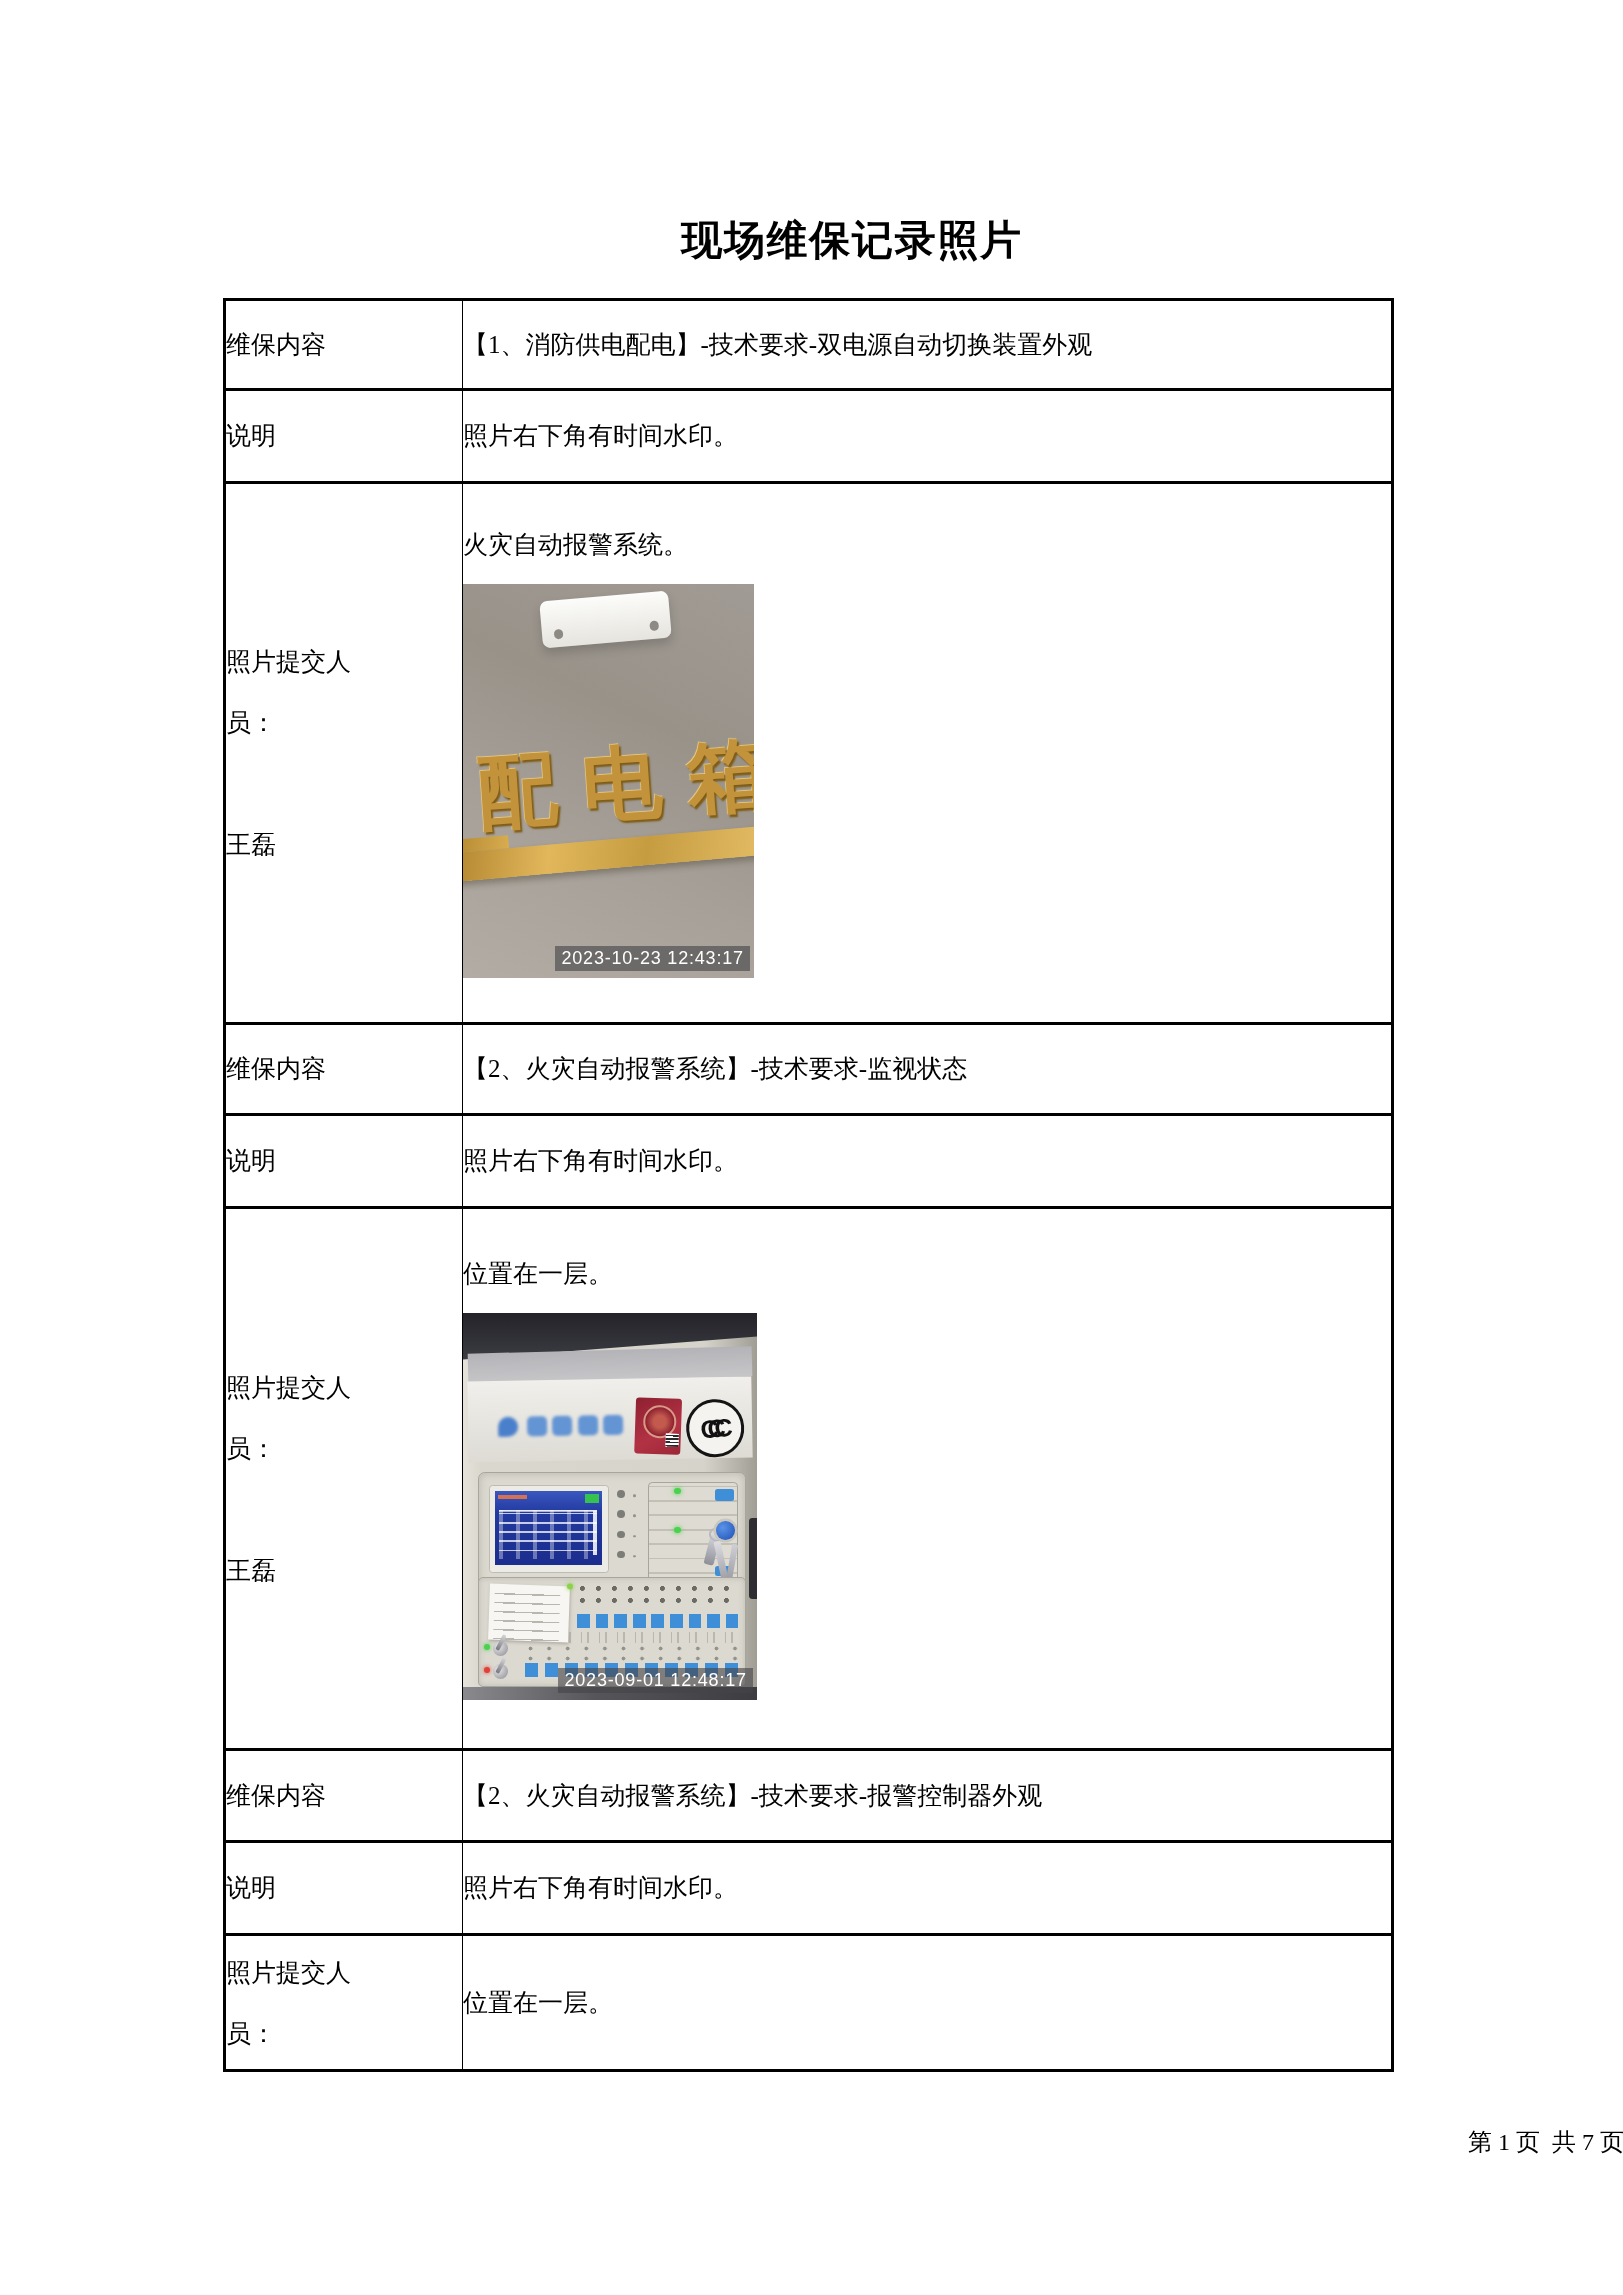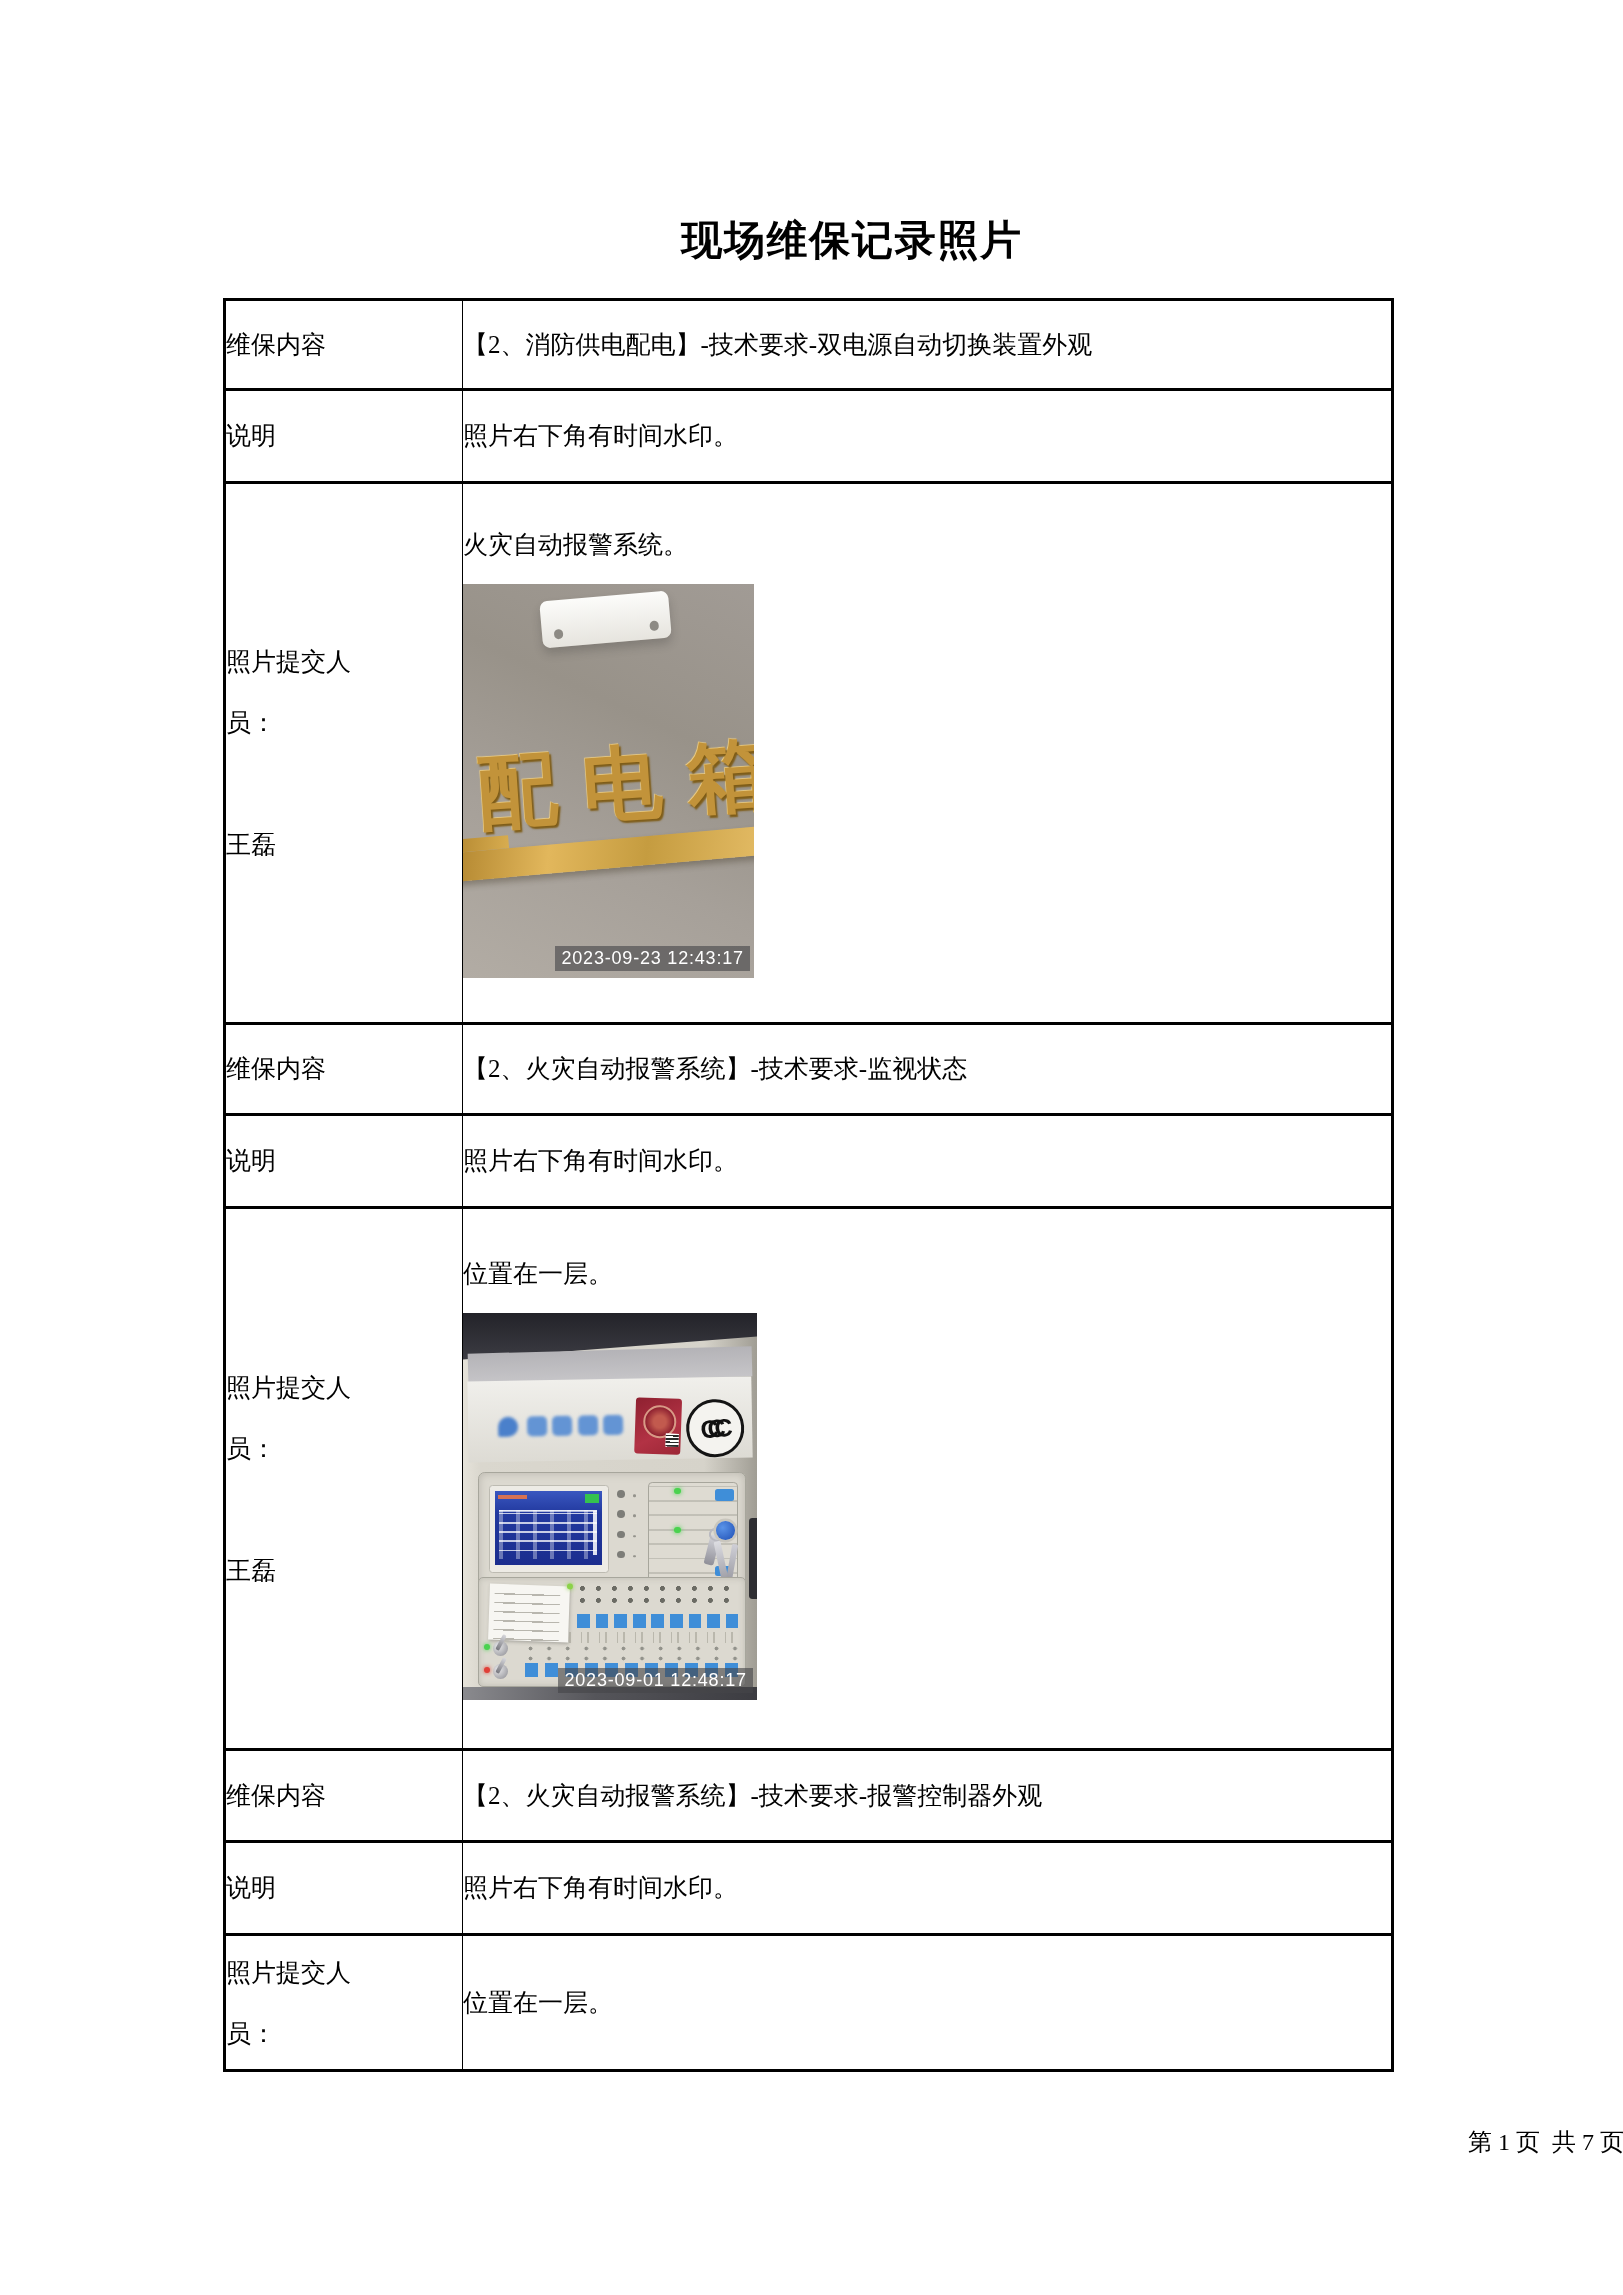--- a/index.html
+++ b/index.html
@@ -241,42 +241,42 @@
 
 <table class="mtable">
   <colgroup>
       <col style="width:238px">
       <col>
     </colgroup>
 
   <tbody>
       <tr style="height:90px">
     <td class="c1">维保内容</td>
-    <td class="c2">【2、消防供电配电】-技术要求-双电源自动切换装置外观</td>
+    <td class="c2">【1、消防供电配电】-技术要求-双电源自动切换装置外观</td>
   </tr>
 
   <tr style="height:93px">
     <td class="c1">说明</td>
     <td class="c2">照片右下角有时间水印。</td>
   </tr>
 
   <tr style="height:541px">
     <td class="c1 vtop">
       <span class="lbl-line">照片提交人</span>
       <span class="lbl-line">员：</span>
       <span class="lbl-gap"></span>
       <span class="lbl-line">王磊</span>
     </td>
     <td class="c2 vtop">
       <div>火灾自动报警系统。</div>
       <div class="photo photo1">
         <div class="fixture"></div>
         <div class="gold-band"></div>
         <div class="gold-chars">配电箱</div>
-        <div class="stamp">2023-09-23 12:43:17</div>
+        <div class="stamp">2023-10-23 12:43:17</div>
       </div>
     </td>
   </tr>
 
   <tr style="height:91px">
     <td class="c1">维保内容</td>
     <td class="c2">【2、火灾自动报警系统】-技术要求-监视状态</td>
   </tr>
 
   <tr style="height:93px">

